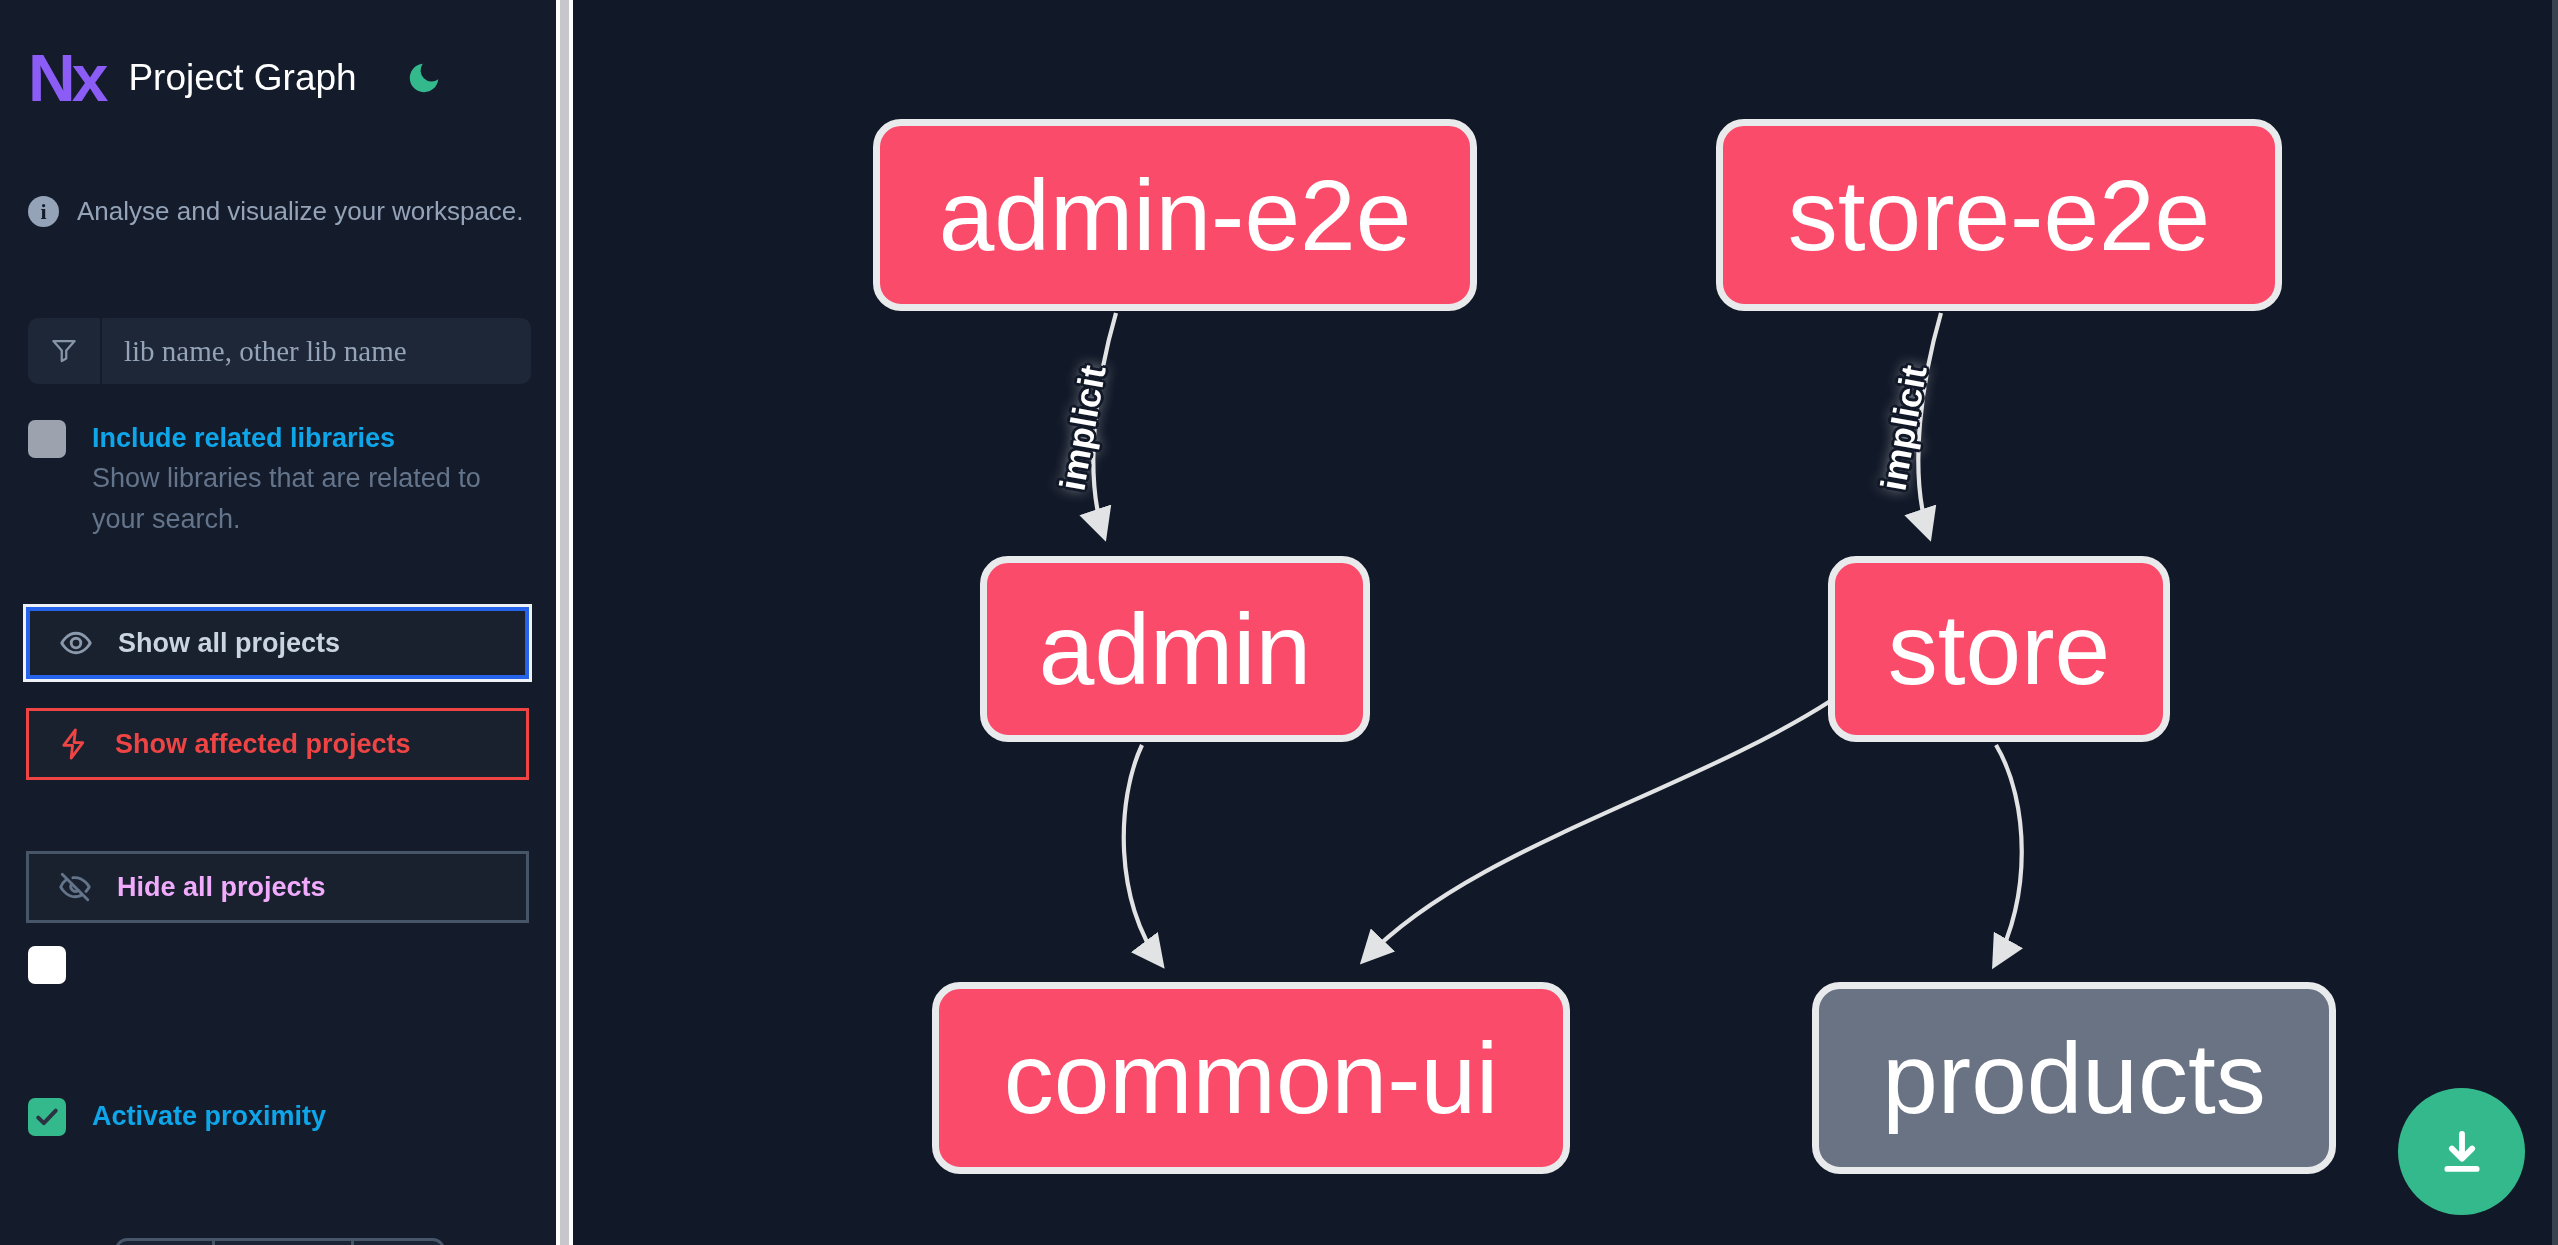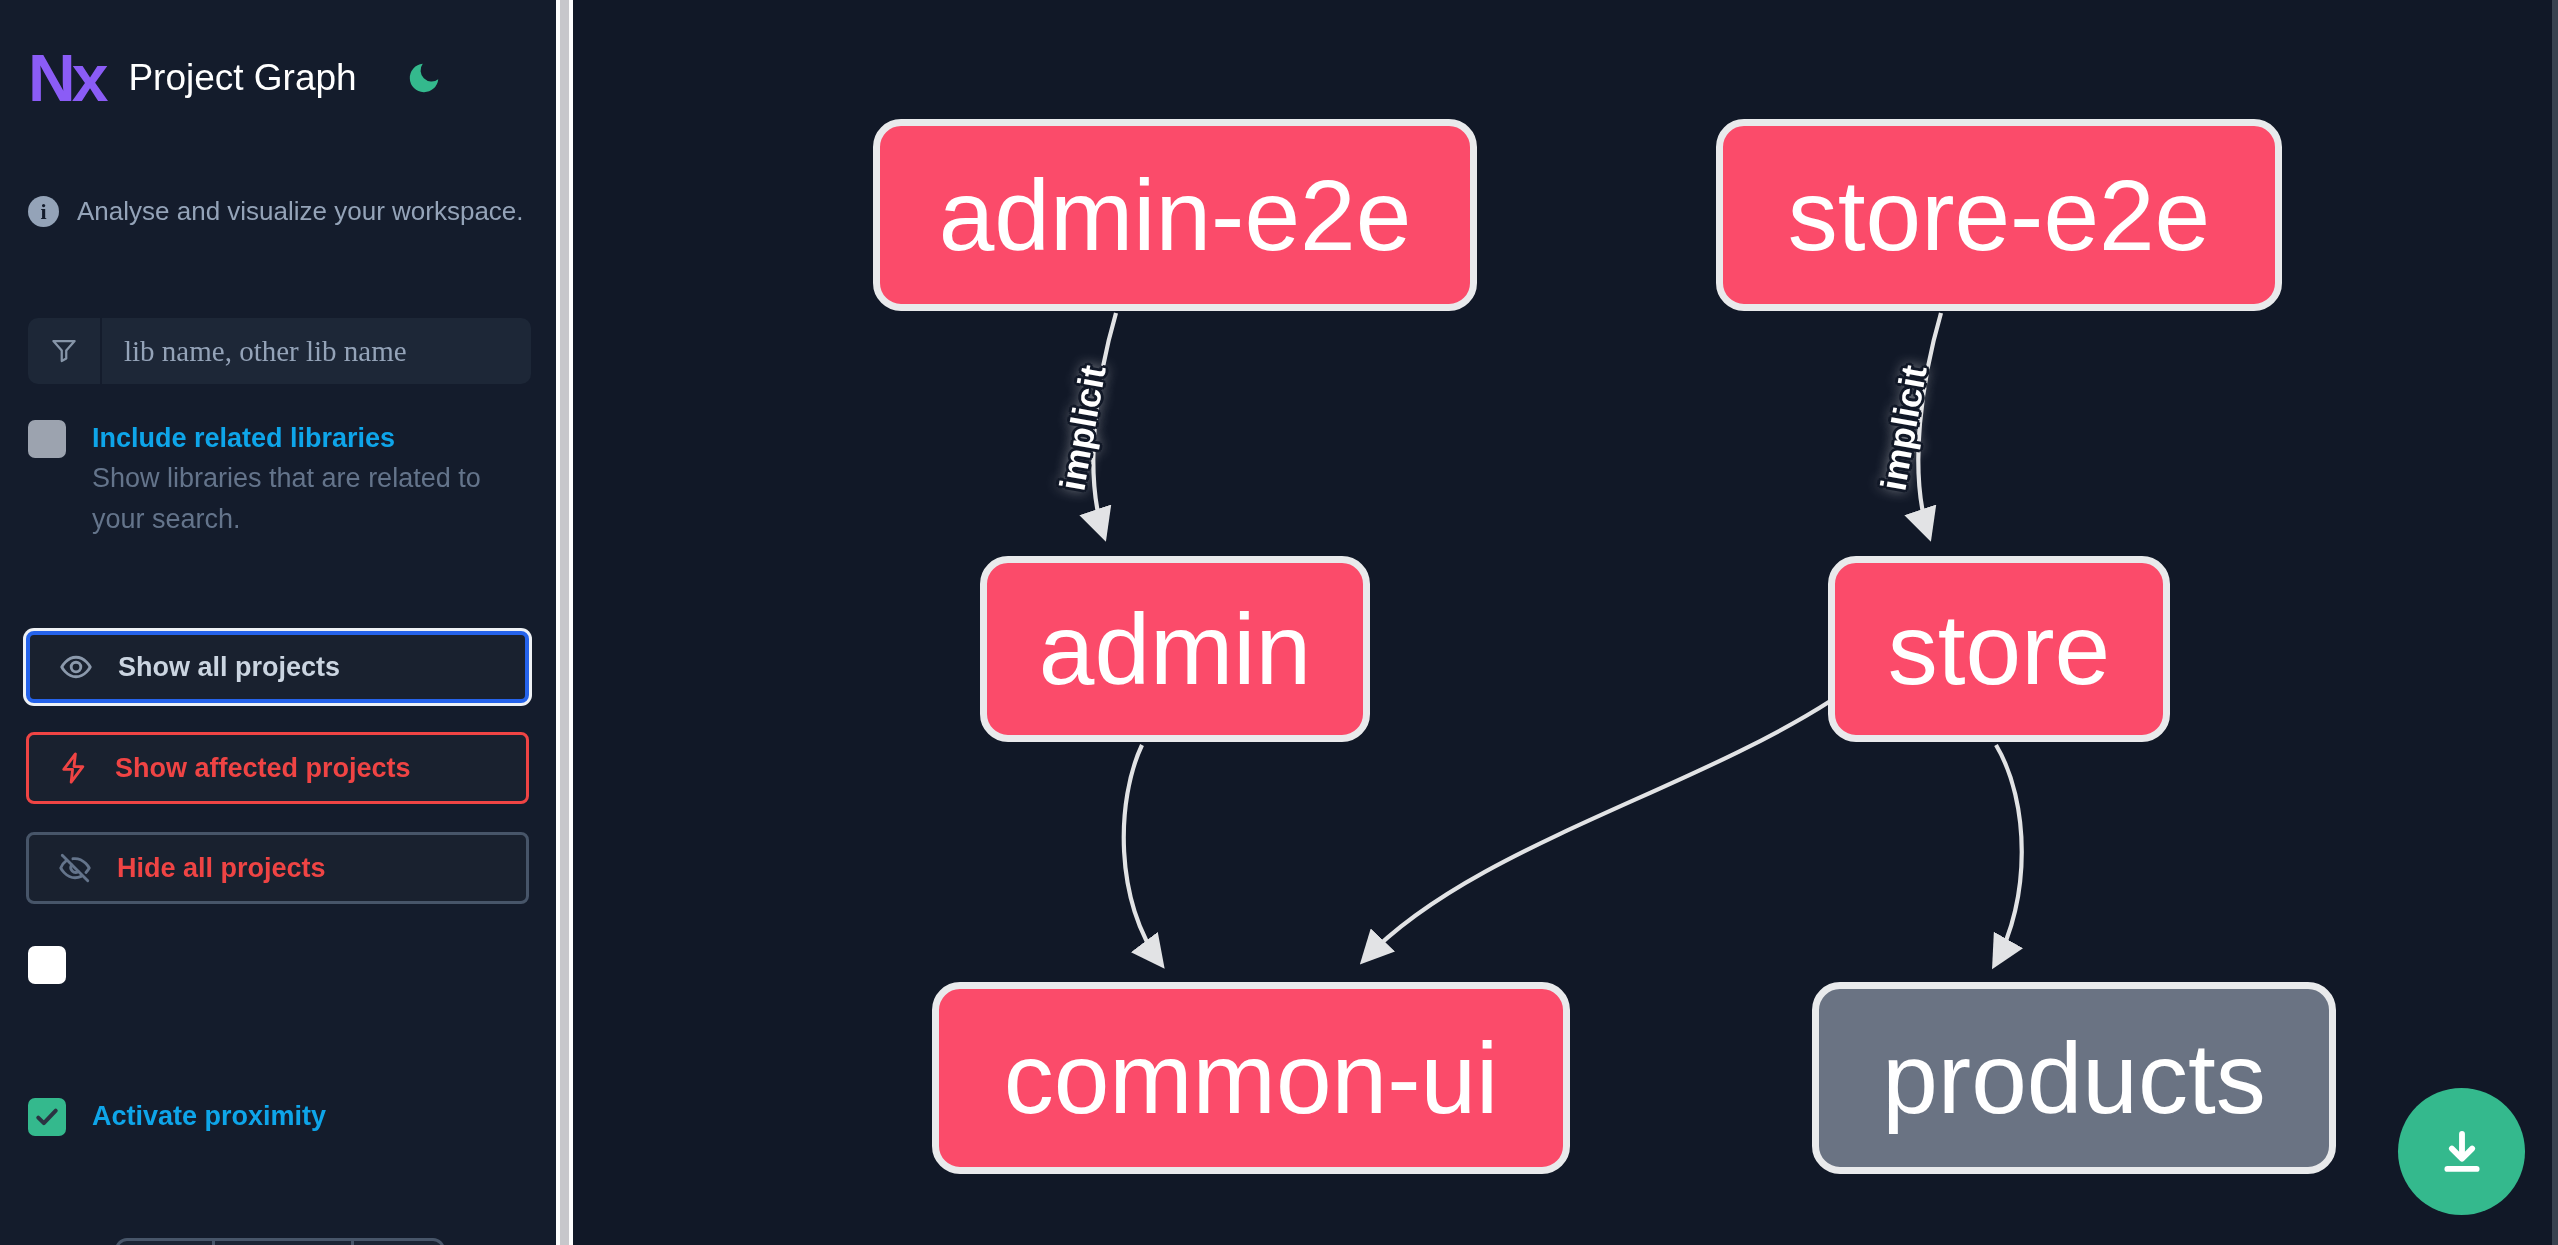--- a/index.html
+++ b/index.html
@@ -74,29 +74,29 @@
   .cb.white{background:#ffffff;}
   .cb.green{background:var(--accent-green,#34b98d);}
   .cb svg{display:none;}
   .cb.on svg{display:block;}
   .toggle-label{font-size:27px;font-weight:700;color:#0ea5e9;line-height:40px;}
   .toggle-desc{font-size:27px;font-weight:400;color:#64748b;line-height:41px;width:440px;}
   #row-include{top:418px;}
   #row-group{top:944px;}
   #row-prox{top:1096px;}
   .action-btn{
-    position:absolute;left:26px;width:503px;height:72px;border-radius:8px;
+    position:absolute;left:26px;width:503px;height:72px;border-radius:0;
     background:#19212f;display:flex;align-items:center;gap:24px;padding:0 0 0 28px;
     box-sizing:border-box;font-family:"Liberation Sans",sans-serif;
-    font-size:27px;font-weight:700;cursor:pointer;margin-top:24px;
+    font-size:27px;font-weight:700;cursor:pointer;
   }
   #btn-show-all{top:607px;border:4px solid var(--focus-blue,#2563eb);
     box-shadow:0 0 0 3px #eef1f5;color:#cbd5e1;}
   #btn-affected{top:708px;border:3px solid var(--affected-red,#ef4444);color:var(--affected-red,#ef4444);}
-  #btn-hide{top:808px;border:3px solid #475569;color:#ef4444;}
+  #btn-hide{top:851px;border:3px solid #475569;color:#f0abfc;}
   #segmented{
     position:absolute;left:115px;top:1238px;width:330px;height:50px;
     border:3px solid #475569;border-radius:12px 12px 0 0;background:#1b2434;
     display:flex;box-sizing:border-box;
   }
   .seg{flex:0 0 auto;height:100%;}
   .seg + .seg{border-left:3px solid #475569;}
   .seg:nth-child(1){width:94px;}
   .seg:nth-child(2){width:136px;}
   .seg:nth-child(3){flex:1;}

